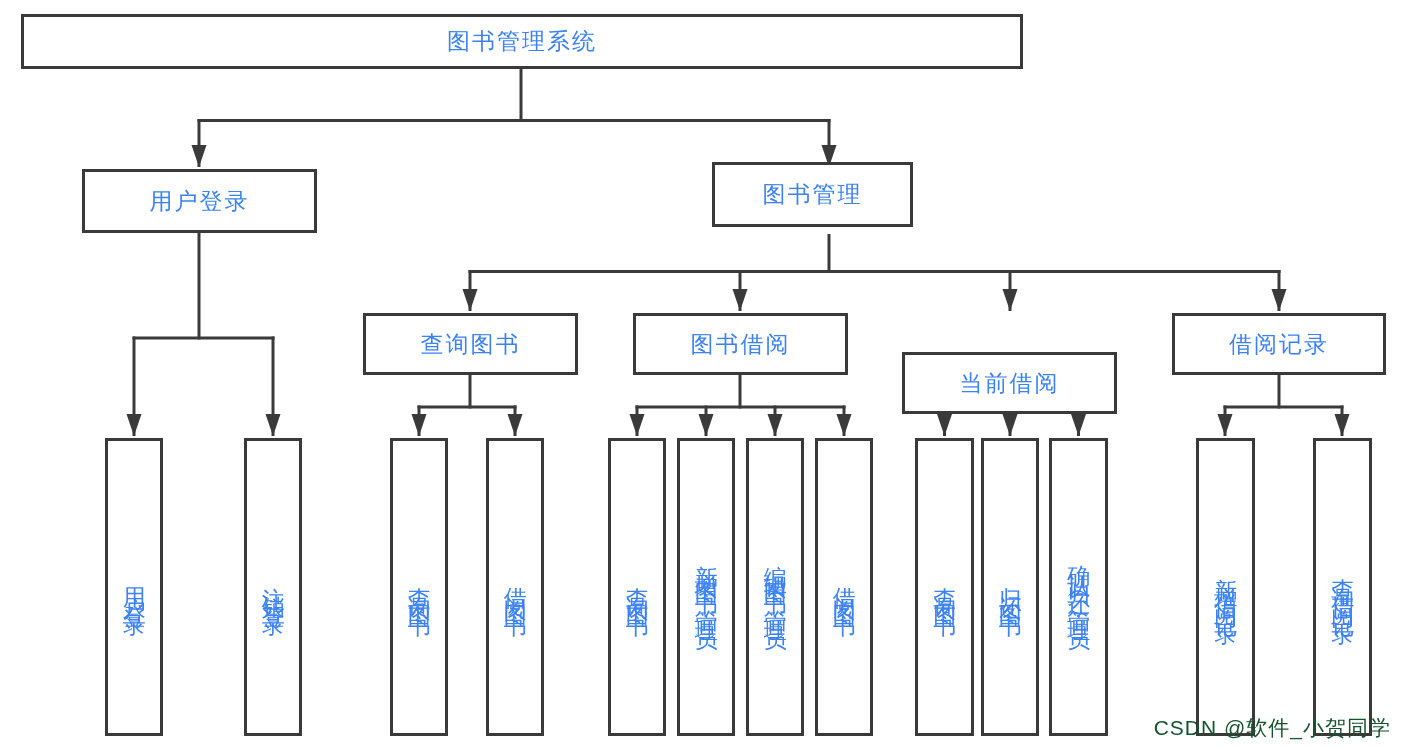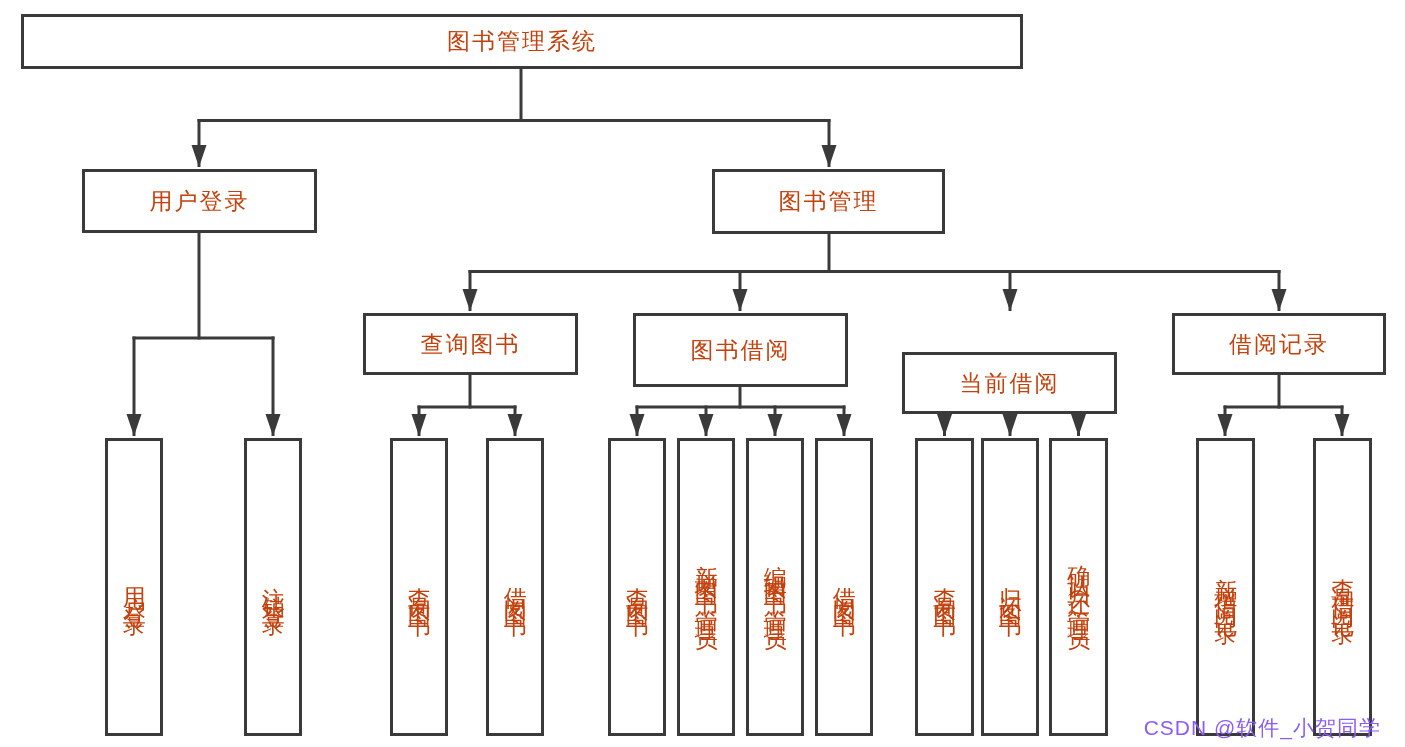--- a/index.html
+++ b/index.html
@@ -15,42 +15,42 @@
     position: absolute;
     left: 0; top: 0;
     width: 1405px; height: 747px;
     z-index: 0;
   }
   .box {
     position: absolute;
     box-sizing: border-box;
     border: 3px solid #3a3a3a;
     background: #ffffff;
-    color: #c2410c;
+    color: #3b82f6;
     display: flex;
     align-items: center;
     justify-content: center;
     z-index: 1;
   }
   .hbox { font-size: 23px; letter-spacing: 2px; white-space: nowrap; }
   .vbox span {
     writing-mode: vertical-rl;
     text-orientation: mixed;
     font-size: 23px;
     letter-spacing: 9px;
     line-height: 1.1;
     white-space: nowrap;
   }
   .watermark {
     position: absolute;
-    right: 24px;
+    right: 14px;
     bottom: 5px;
     font-size: 21px;
     letter-spacing: 1px;
-    color: #8b5cf6;
+    color: #14532d;
     z-index: 5;
     white-space: nowrap;
   }
 </style>
 </head>
 <body>
 
 <div class="stage">
 
   <svg class="lines" viewBox="0 0 1405 747" xmlns="http://www.w3.org/2000/svg">
@@ -113,24 +113,24 @@
         <path d="M1223.5,407 L1343.5,407"></path>
         <path d="M1225,405.5 L1225,436" marker-end="url(#arw)"></path>
         <path d="M1342,405.5 L1342,436" marker-end="url(#arw)"></path>
       </g>
     </g>
   </svg>
 
   <div class="box hbox" style="left:21px; top:14px; width:1002px; height:55px;">图书管理系统</div>
 
   <div class="box hbox" style="left:82px; top:169px; width:235px; height:64px;">用户登录</div>
-  <div class="box hbox" style="left:712px; top:169px; width:233px; height:65px;">图书管理</div>
+  <div class="box hbox" style="left:712px; top:162px; width:201px; height:65px;">图书管理</div>
 
   <div class="box hbox" style="left:363px; top:313px; width:215px; height:62px;">查询图书</div>
-  <div class="box hbox" style="left:633px; top:313px; width:215px; height:74px;">图书借阅</div>
+  <div class="box hbox" style="left:633px; top:313px; width:215px; height:62px;">图书借阅</div>
   <div class="box hbox" style="left:902px; top:313px; width:215px; height:62px;margin-top:39px;">当前借阅</div>
   <div class="box hbox" style="left:1172px; top:313px; width:214px; height:62px;">借阅记录</div>
 
   <div class="box vbox" style="left:105px; top:438px; width:58px; height:298px;">
     <span>用户登录</span>
   </div>
   <div class="box vbox" style="left:244px; top:438px; width:58px; height:298px;">
     <span>注销登录</span>
   </div>
 

